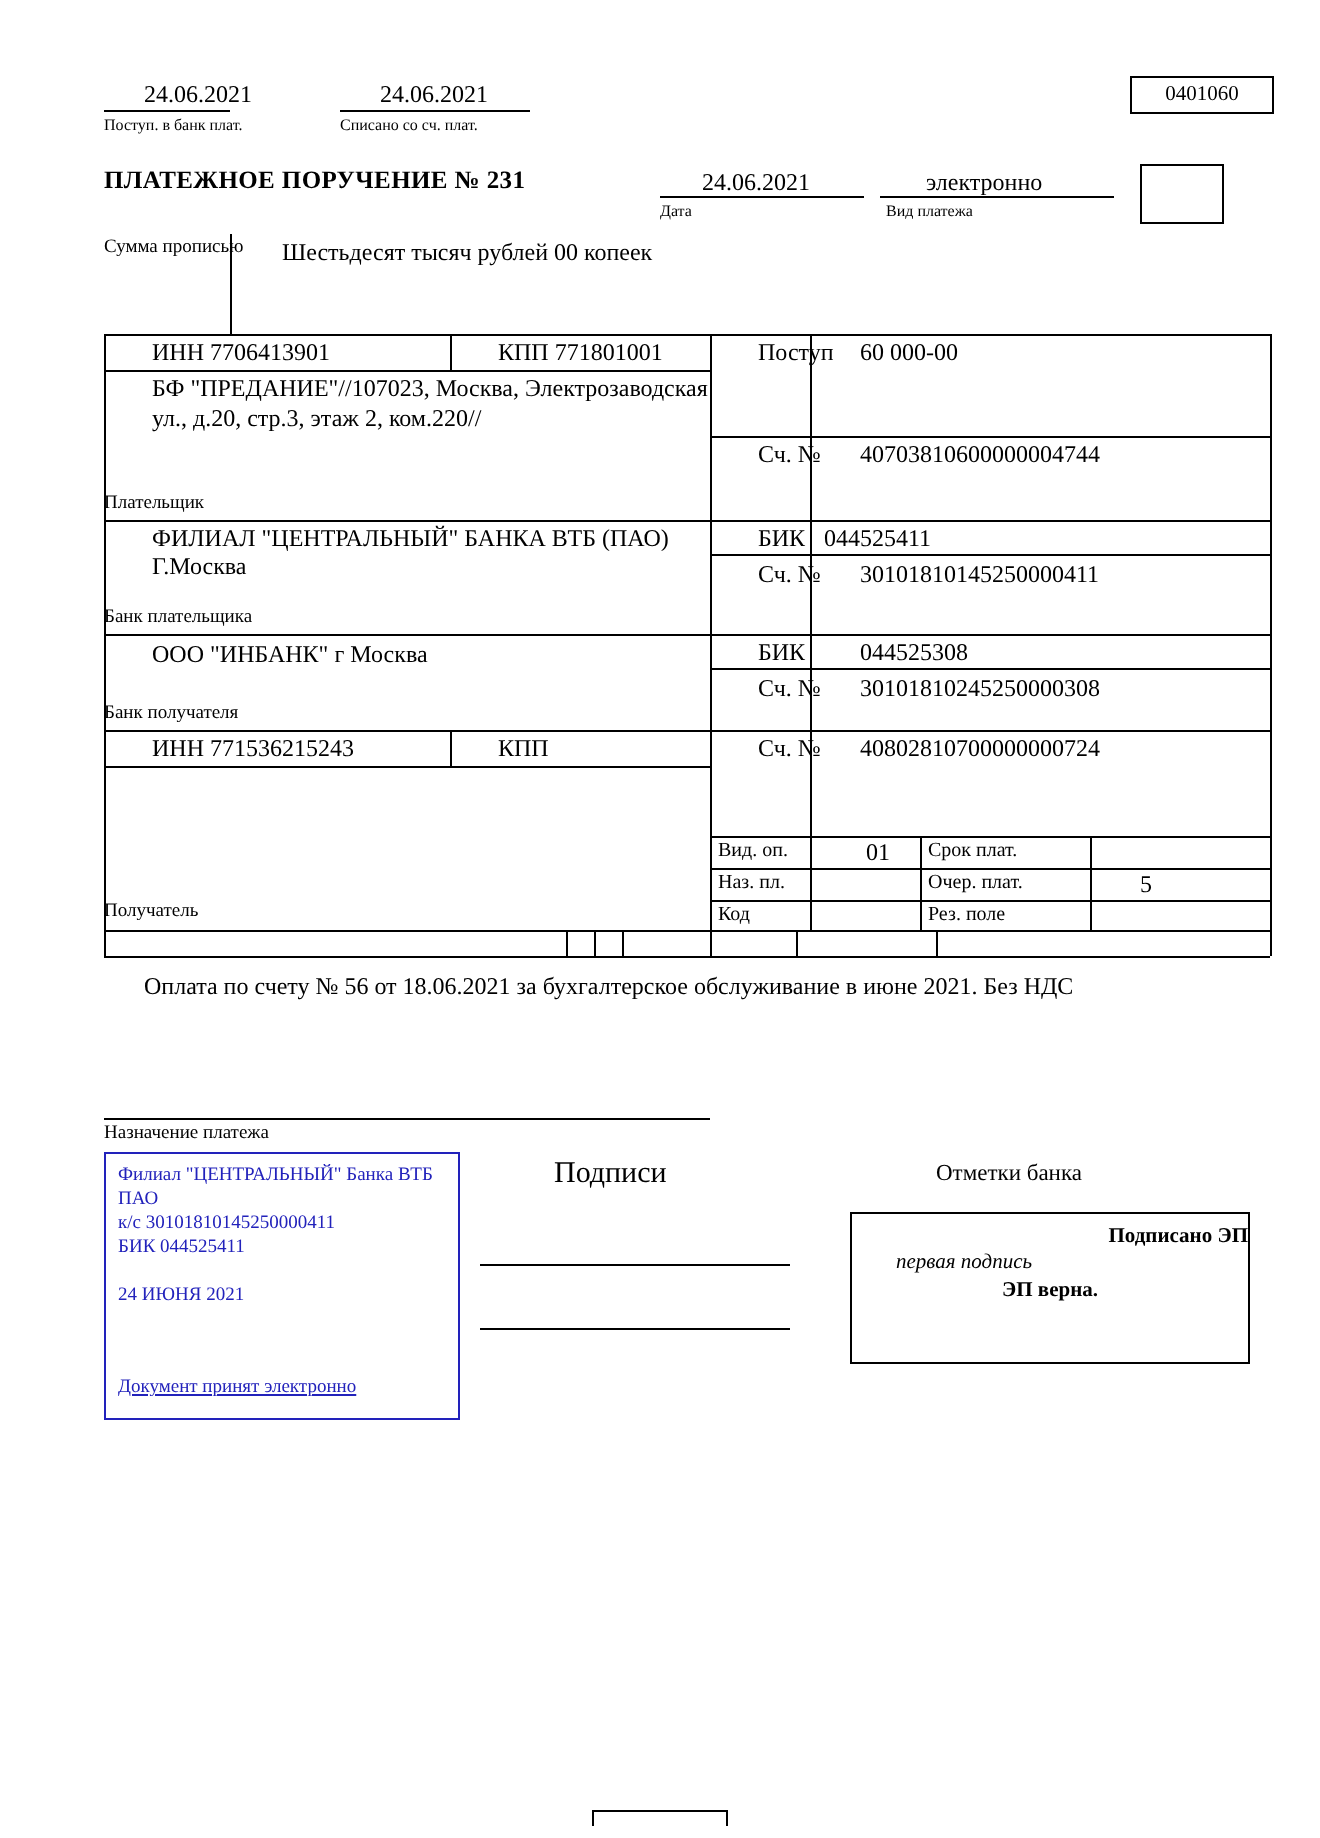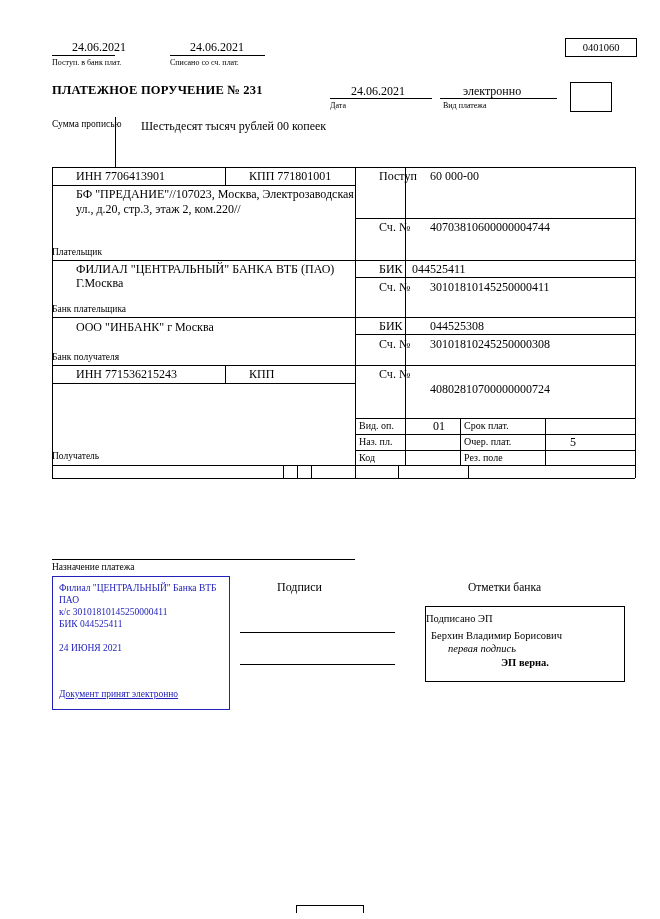--- a/index.html
+++ b/index.html
@@ -95,52 +95,52 @@
   <div class="txt" style="left:56px;top:320px">ООО "ИНБАНК" г Москва</div>
   <div class="txt" style="left:359px;top:319px">БИК</div>
   <div class="txt" style="left:410px;top:319px">044525308</div>
   <div class="txt" style="left:359px;top:337px">Сч. №</div>
   <div class="txt" style="left:410px;top:337px">30101810245250000308</div>
   <div class="sec" style="left:52px;top:352px">Банк получателя</div>
 
   <div class="txt" style="left:56px;top:367px">ИНН 771536215243</div>
   <div class="txt" style="left:229px;top:367px">КПП</div>
   <div class="txt" style="left:359px;top:367px">Сч. №</div>
-  <div class="txt" style="left:410px;top:382px">40802810700000000724</div>
+  <div class="txt" style="left:410px;top:367px">40802810700000000724</div>
   <div class="sm" style="left:359px;top:420px">Вид. оп.</div>
   <div class="txt" style="left:413px;top:419px">01</div>
   <div class="sm" style="left:464px;top:420px">Срок плат.</div>
   <div class="sm" style="left:359px;top:436px">Наз. пл.</div>
   <div class="sm" style="left:464px;top:436px">Очер. плат.</div>
   <div class="txt" style="left:550px;top:435px">5</div>
   <div class="sm" style="left:359px;top:452px">Код</div>
   <div class="sm" style="left:464px;top:452px">Рез. поле</div>
   <div class="sec" style="left:52px;top:451px">Получатель</div>
 
+  <div class="txt wrap" style="left:52px;top:486px;width:566px">Оплата по счету № 56 от 18.06.2021 за бухгалтерское обслуживание в июне 2021. Без НДС</div>
   <div class="hl" style="left:52px;top:559px;width:303px"></div>
   <div class="sec" style="left:52px;top:562px">Назначение платежа</div>
 
-  <div class="txt" style="left:257px;top:580px;font-size:12px">Подписи</div>
+  <div class="txt" style="left:257px;top:580px;font-size:15px">Подписи</div>
   <div class="txt" style="left:448px;top:580px;font-size:11.5px">Отметки банка</div>
   <div class="hl" style="left:240px;top:632px;width:155px"></div>
   <div class="hl" style="left:240px;top:664px;width:155px"></div>
 
   <div class="stamp" style="left:52px;top:576px;width:178px;height:134px">
     <div class="wrap">Филиал "ЦЕНТРАЛЬНЫЙ" Банка ВТБ ПАО</div>
     <div>к/с 30101810145250000411</div>
     <div>БИК 044525411</div>
     <div style="height:12px"></div>
     <div>24 ИЮНЯ 2021</div>
     <div style="height:34px"></div>
     <div style="text-decoration:underline">Документ принят электронно</div>
   </div>
 
   <div class="esign" style="left:425px;top:606px;width:200px;height:76px">
-    <div style="text-align:left;font-weight:normal;margin-top:5px">Подписано ЭП</div>
-    <div style="margin:4px 0 0 5px">Берхин Владимир Борисович</div>
+    <div style="text-align:right;font-weight:bold;margin-top:5px">Подписано ЭП</div>
     <div style="margin:0 0 0 22px;font-style:italic">первая подпись</div>
     <div style="text-align:center;font-weight:bold;margin-top:1px">ЭП верна.</div>
   </div>
 
   <div class="hl" style="left:296px;top:905px;width:68px"></div>
   <div class="vl" style="left:296px;top:905px;height:8px"></div>
   <div class="vl" style="left:363px;top:905px;height:8px"></div>
 
 </div>
 

